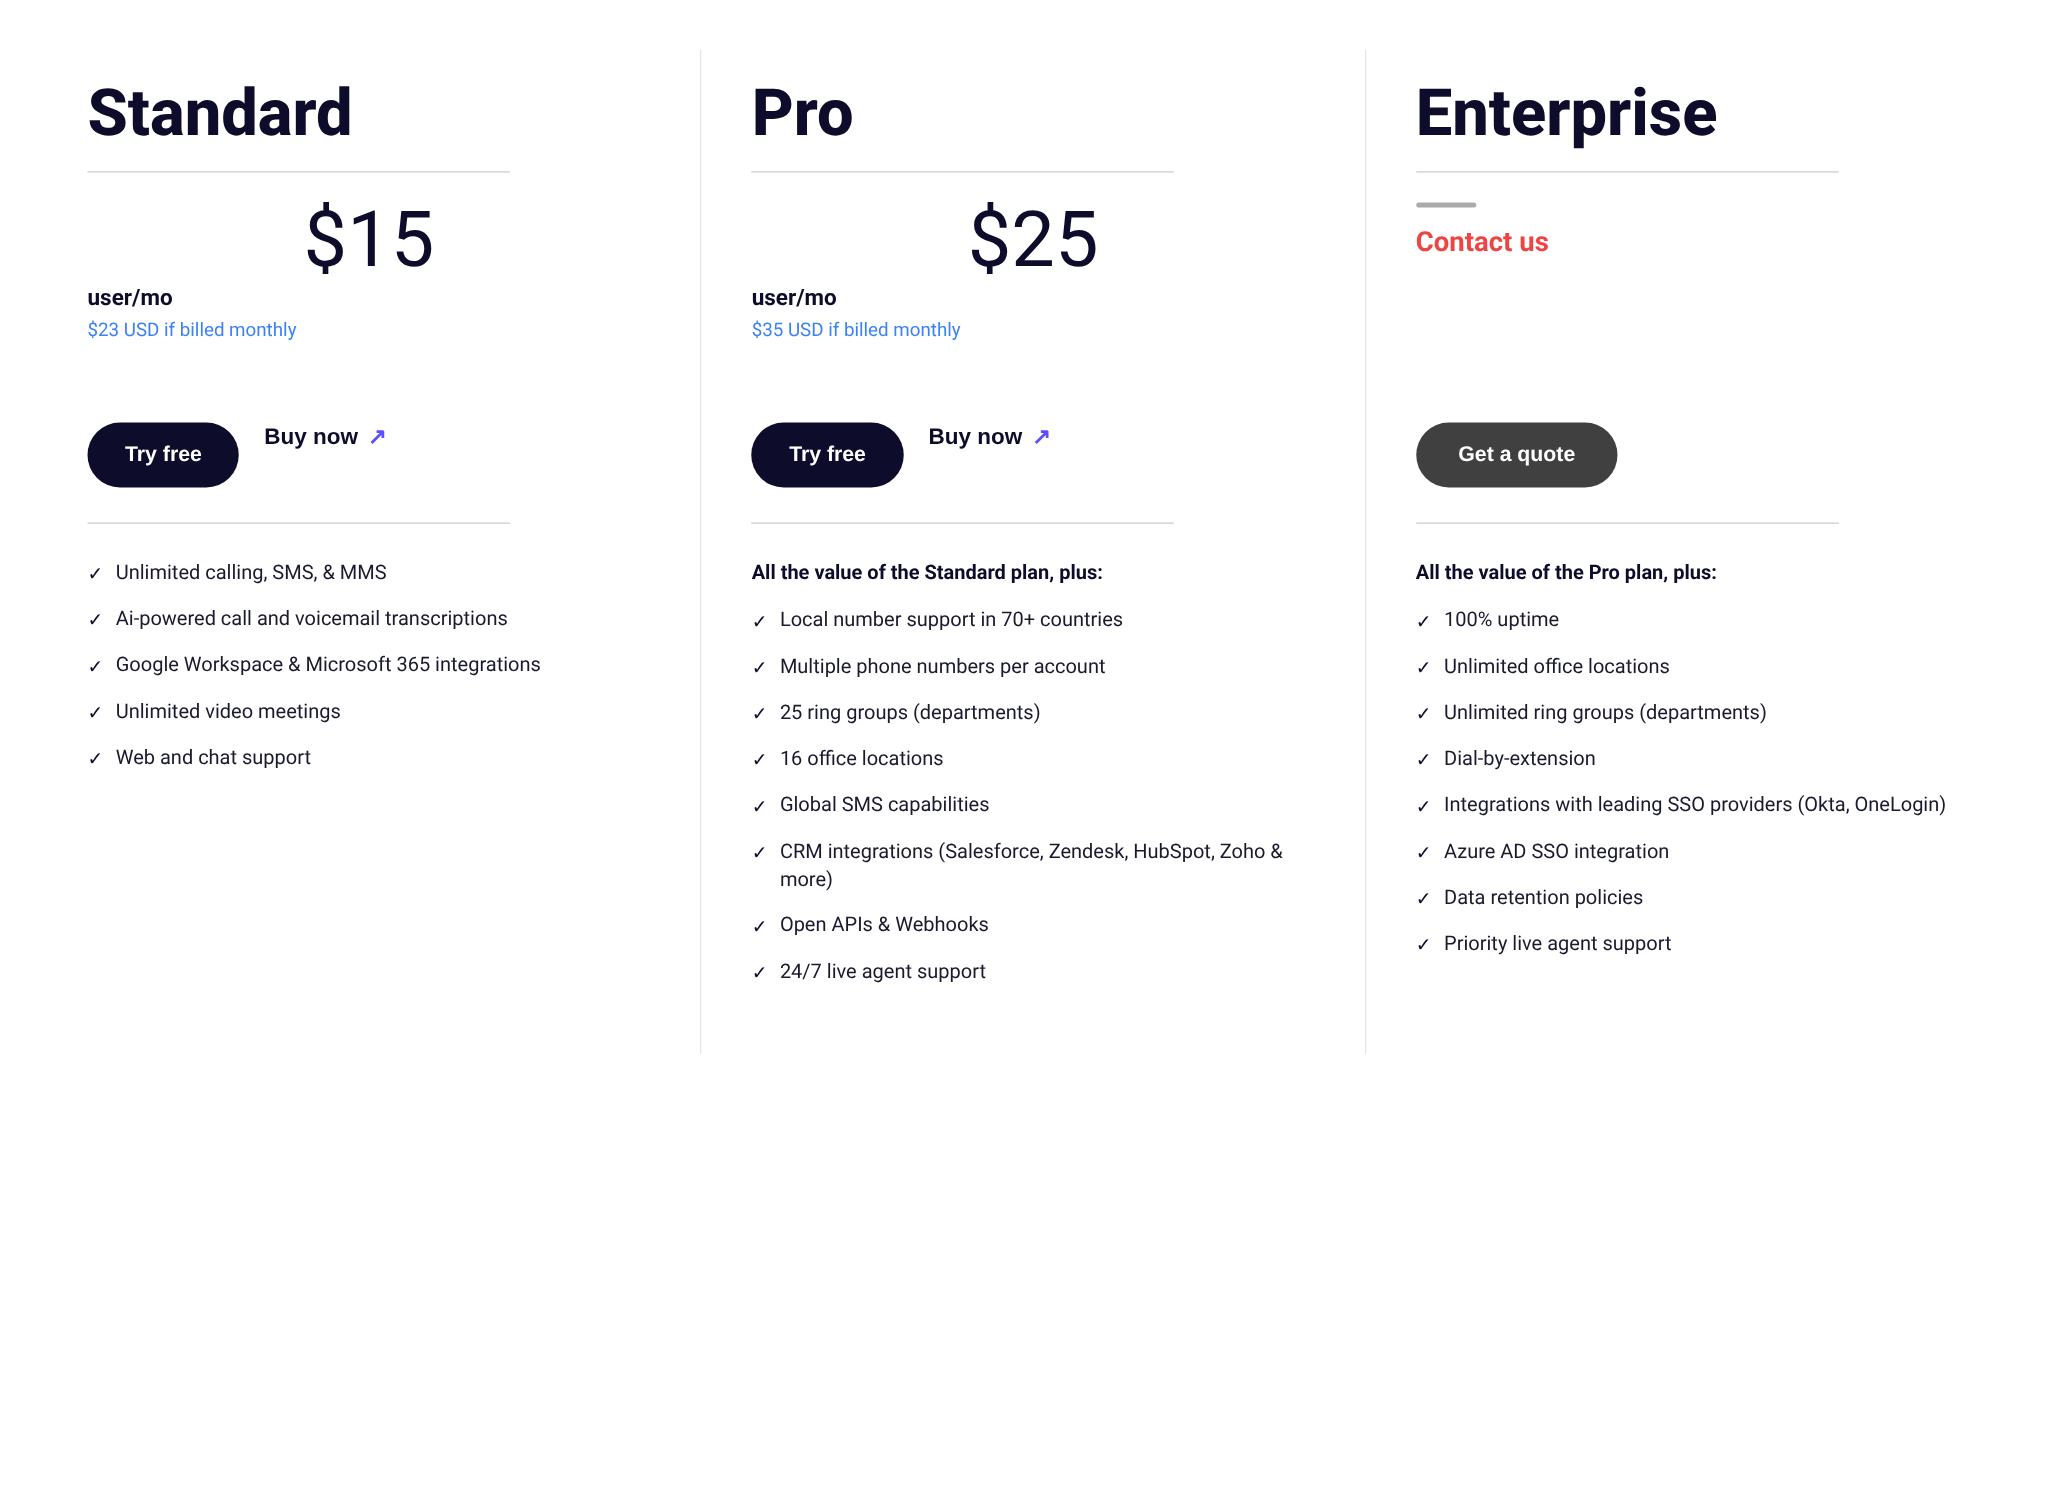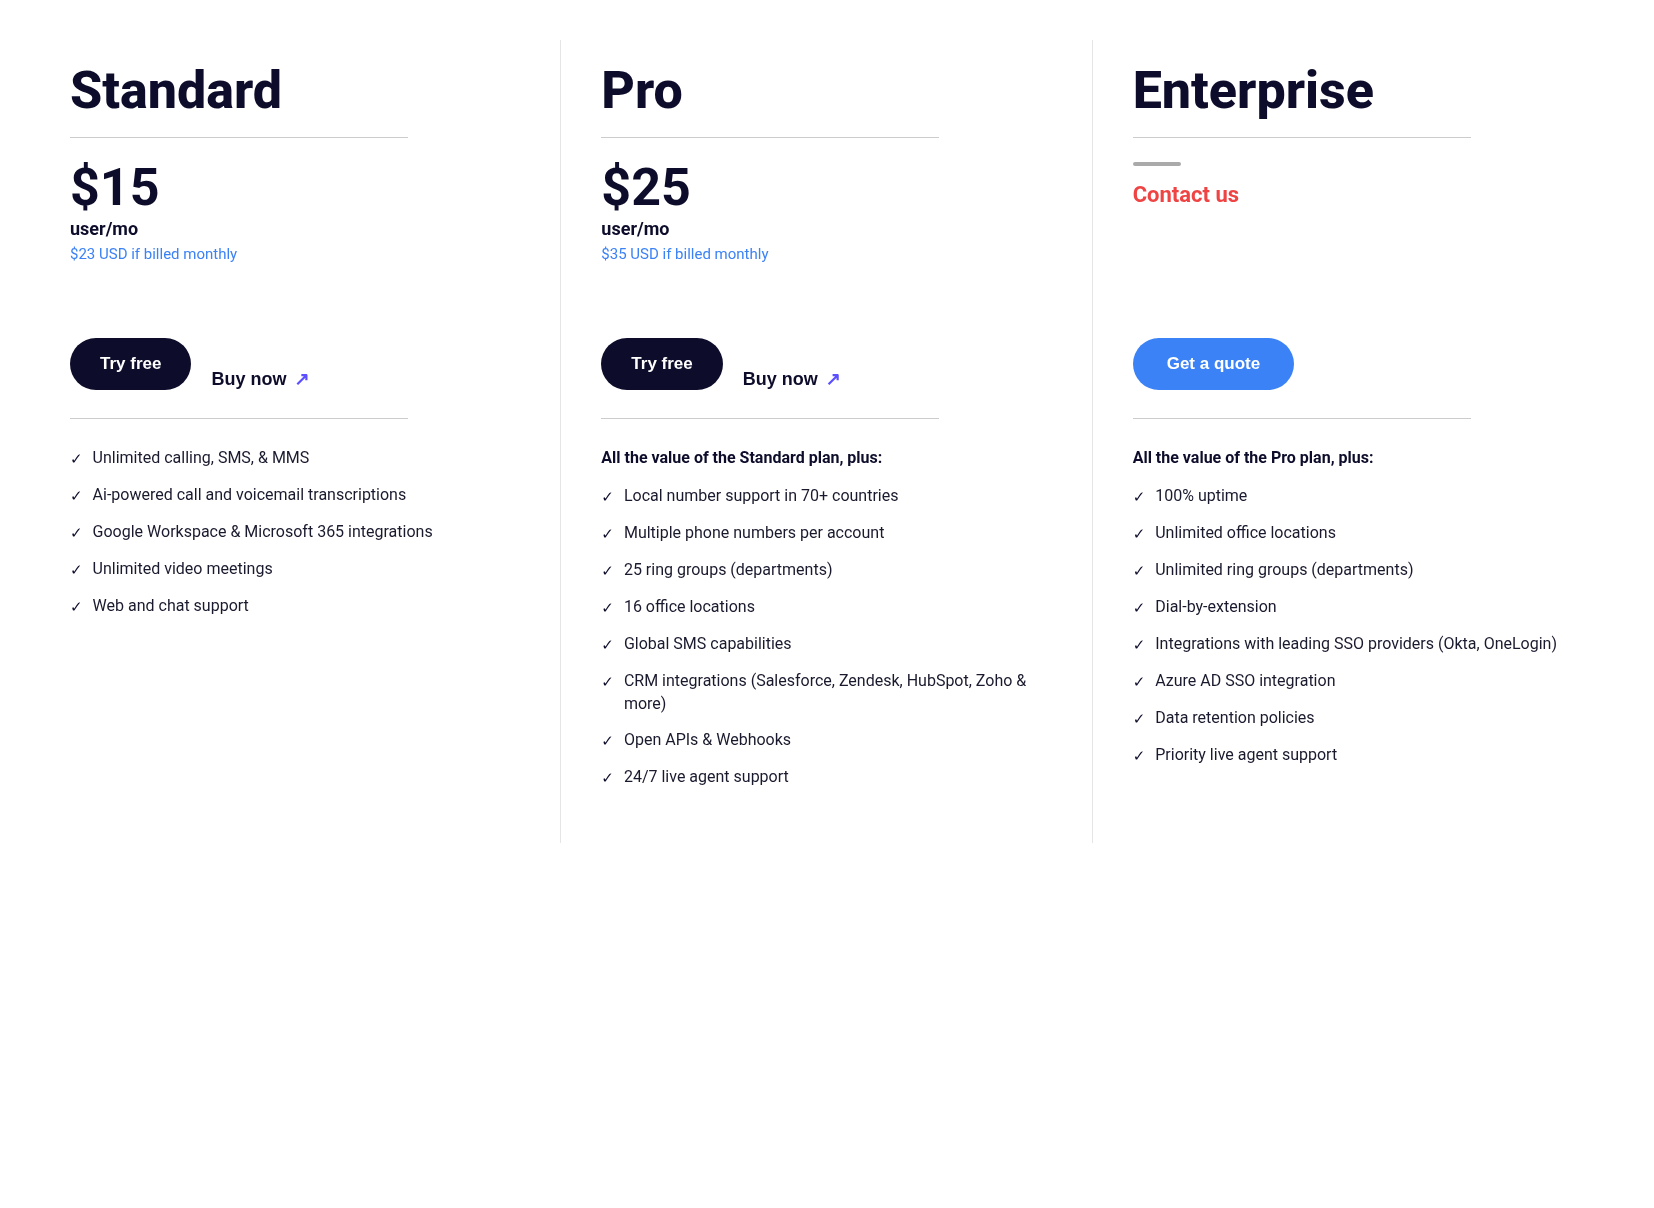--- a/index.html
+++ b/index.html
@@ -29,24 +29,25 @@
       color: #0d0d2b;
       margin-bottom: 12px;
     }
     .plan-divider {
       border: none;
       border-top: 1.5px solid #ccc;
       margin: 16px 0 24px 0;
       width: 75%;
     }
     .price-amount {
-      font-size: 52px;
-      font-weight: 700;
+      font-size: 62px;
+      font-weight: 400;
       color: #0d0d2b;
       line-height: 1;
+      text-align: center;
     }
     .price-period {
       font-size: 18px;
       font-weight: 700;
       color: #0d0d2b;
       margin-top: 4px;
     }
     .price-note {
       font-size: 15px;
       color: #3b82f6;
@@ -60,21 +61,21 @@
       margin: 10px 0 16px 0;
     }
     .contact-label {
       font-size: 22px;
       font-weight: 700;
       color: #ef4444;
       margin-top: 8px;
     }
     .btn-row {
       display: flex;
-      align-items: flex-end;
+      align-items: flex-start;
       gap: 20px;
       margin: 36px 0 28px 0;
     }
     .btn-try-free {
       background: #0d0d2b;
       color: #fff;
       border: none;
       border-radius: 50px;
       padding: 16px 30px;
       font-size: 17px;
@@ -91,21 +92,21 @@
       cursor: pointer;
       display: flex;
       align-items: center;
       gap: 8px;
     }
     .btn-buy-now .arrow {
       color: #5b4fff;
       font-size: 18px;
     }
     .btn-get-quote {
-      background: #3b82f6;
+      background: #404040;
       color: #fff;
       border: none;
       border-radius: 50px;
       padding: 16px 34px;
       font-size: 17px;
       font-weight: 700;
       cursor: pointer;
     }
     .features-divider {
       border: none;

